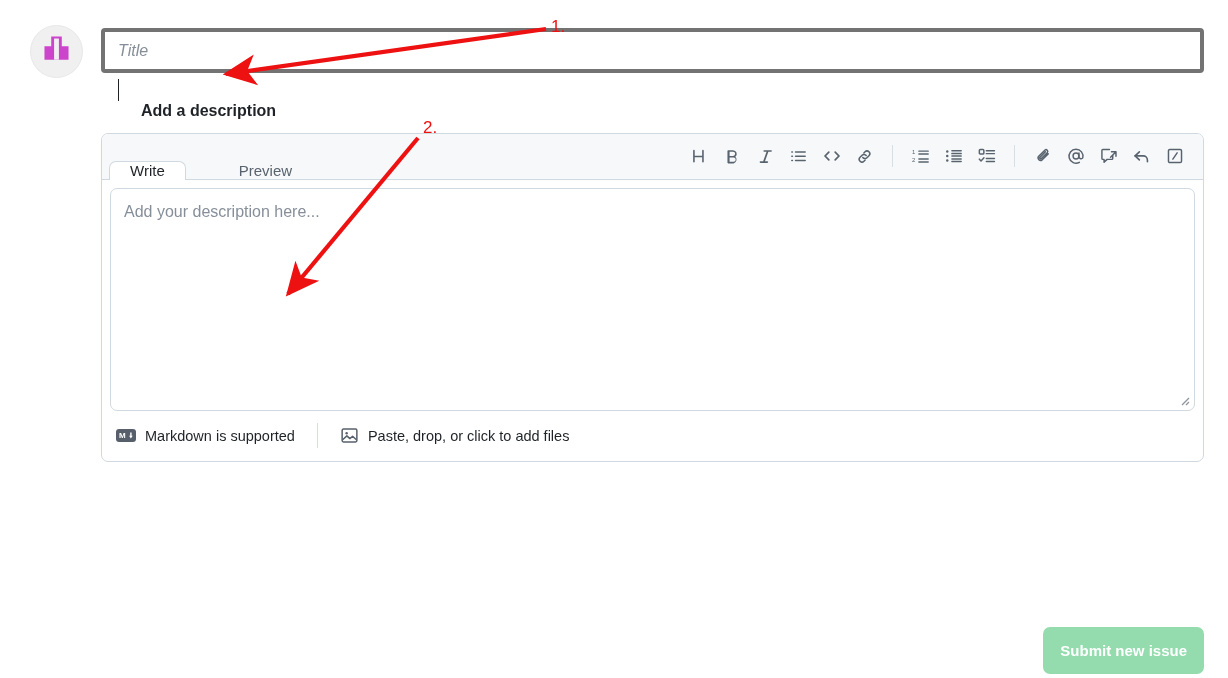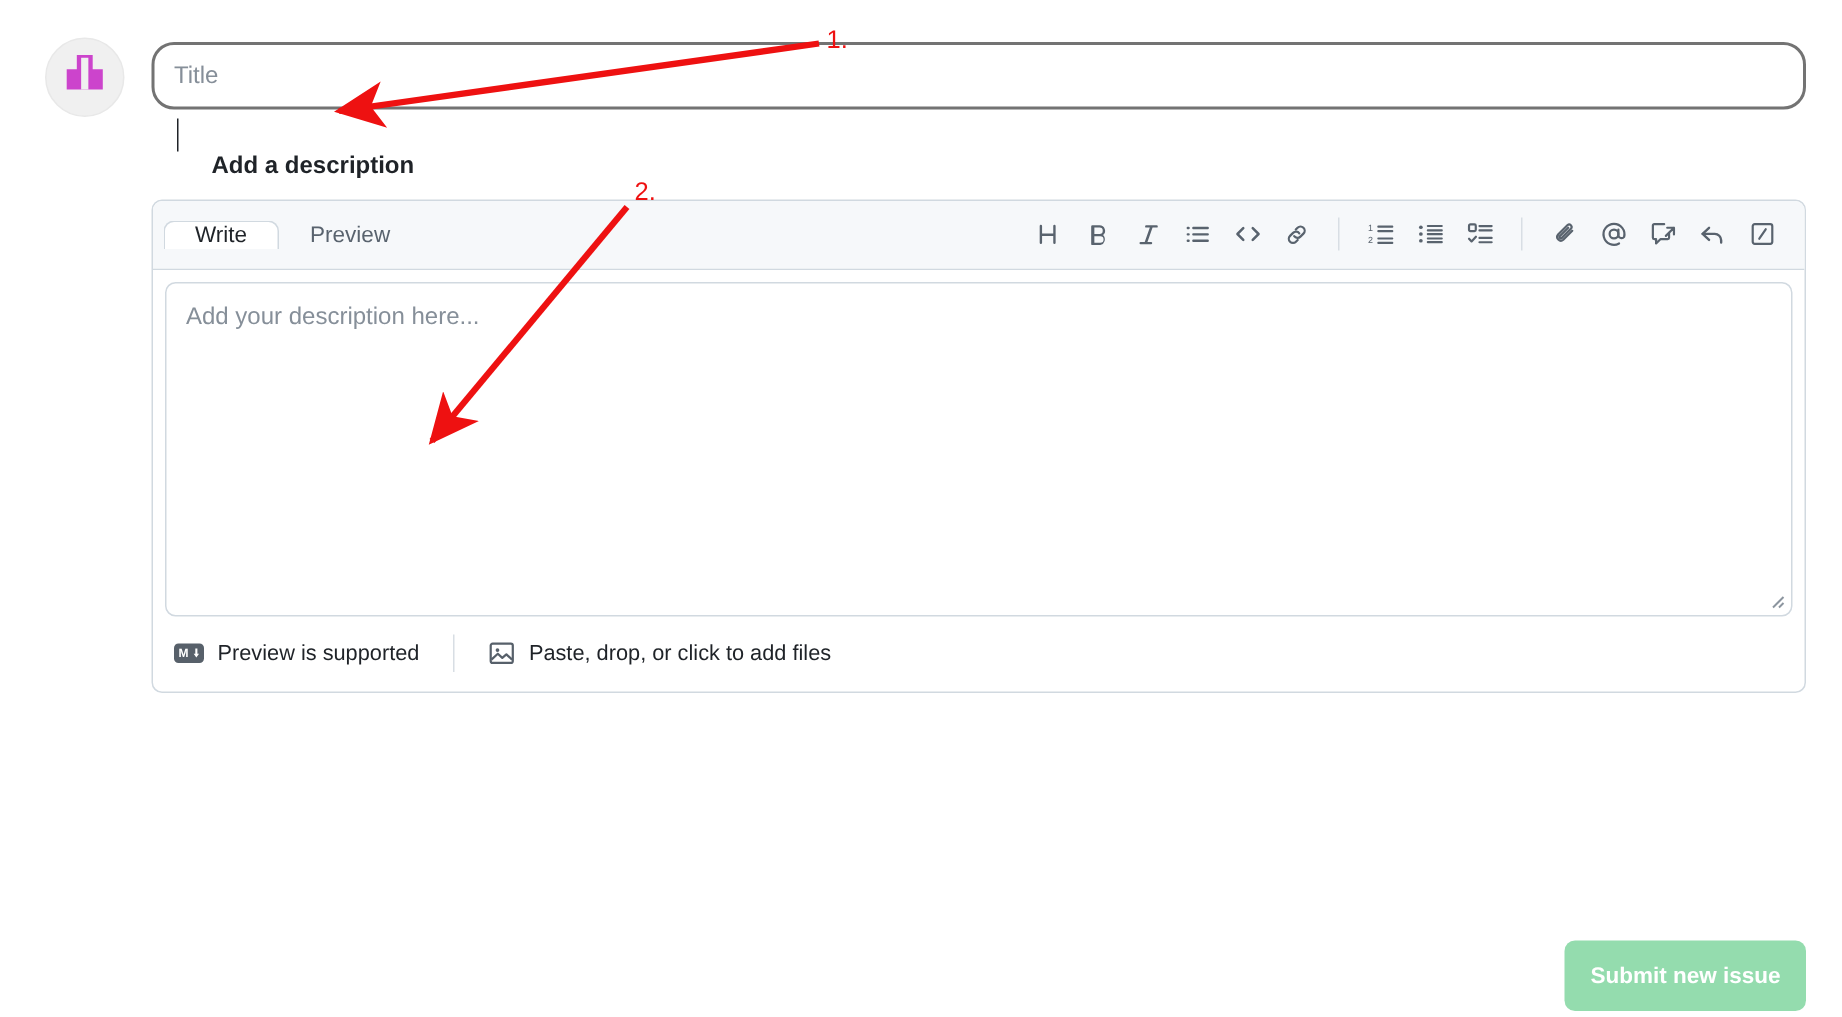--- a/index.html
+++ b/index.html
@@ -46,28 +46,29 @@
     color: #1f2328;
     line-height: 1.3;
     margin: 0 0 11px 0;
   }
 
   .title-input {
     display: block;
     box-sizing: border-box;
     width: 1103px;
     height: 45px;
-    border: 2px solid #737373;
-    border-radius: 15px;
+    border: 4px solid #737373;
+    border-radius: 4px;
     padding: 0 13px;
     font-size: 16px;
     font-family: "Liberation Sans", sans-serif;
     color: #1f2328;
     outline: none;
     background: #ffffff;
+    font-style: italic;
   }
   .title-input::placeholder { color: #868f99; opacity: 1; }
   .caret {
     position: absolute;
     left: 118px;
     top: 79px;
     width: 1px;
     height: 22px;
     background: #1f2328;
   }
@@ -86,21 +87,21 @@
   .editor-head {
     display: flex;
     align-items: stretch;
     height: 45px;
     background: #f6f8fa;
     border-bottom: 1px solid #d1d9e0;
     border-radius: 6px 6px 0 0;
     position: relative;
   }
 
-  .tabs { display: flex; align-items: center; padding-left: 7px; }
+  .tabs { display: flex; align-items: flex-end; padding-left: 7px; gap: 32px; }
   .tab {
     display: flex;
     align-items: center;
     padding: 0 20px;
     font-size: 15px;
     color: #59636e;
     cursor: pointer;
     background: transparent;
     border: 1px solid transparent;
     border-bottom: none;
@@ -379,21 +380,21 @@
     </div>
 
     <div class="editor-foot">
       <div class="foot-item">
         <span class="md-badge">
           <svg width="16" height="11" viewBox="0 0 16 11" fill="#ffffff">
               <text x="1" y="8.2" font-size="8" font-weight="bold" font-family="Liberation Sans">M</text>
               <path d="M12.2 2.4h1.4v3.4h1.1L12.9 8.4 11.1 5.8h1.1z"></path>
             </svg>
         </span>
-        <span>Preview is supported</span>
+        <span>Markdown is supported</span>
       </div>
 
       <div class="foot-div"></div>
 
       <div class="foot-item">
         <span class="img-badge">
           <svg width="19" height="19" viewBox="0 0 16 16" fill="none" stroke="currentColor" stroke-width="1.25">
               <rect x="1.8" y="2.6" width="12.4" height="10.8" rx="1.1"></rect>
               <circle cx="5.6" cy="6.2" r="1.05" fill="currentColor" stroke="none"></circle>
               <path d="M2.2 11.6l3.6-3.3 2.5 2.3 2.3-2 3.2 3" stroke-linejoin="round"></path>

